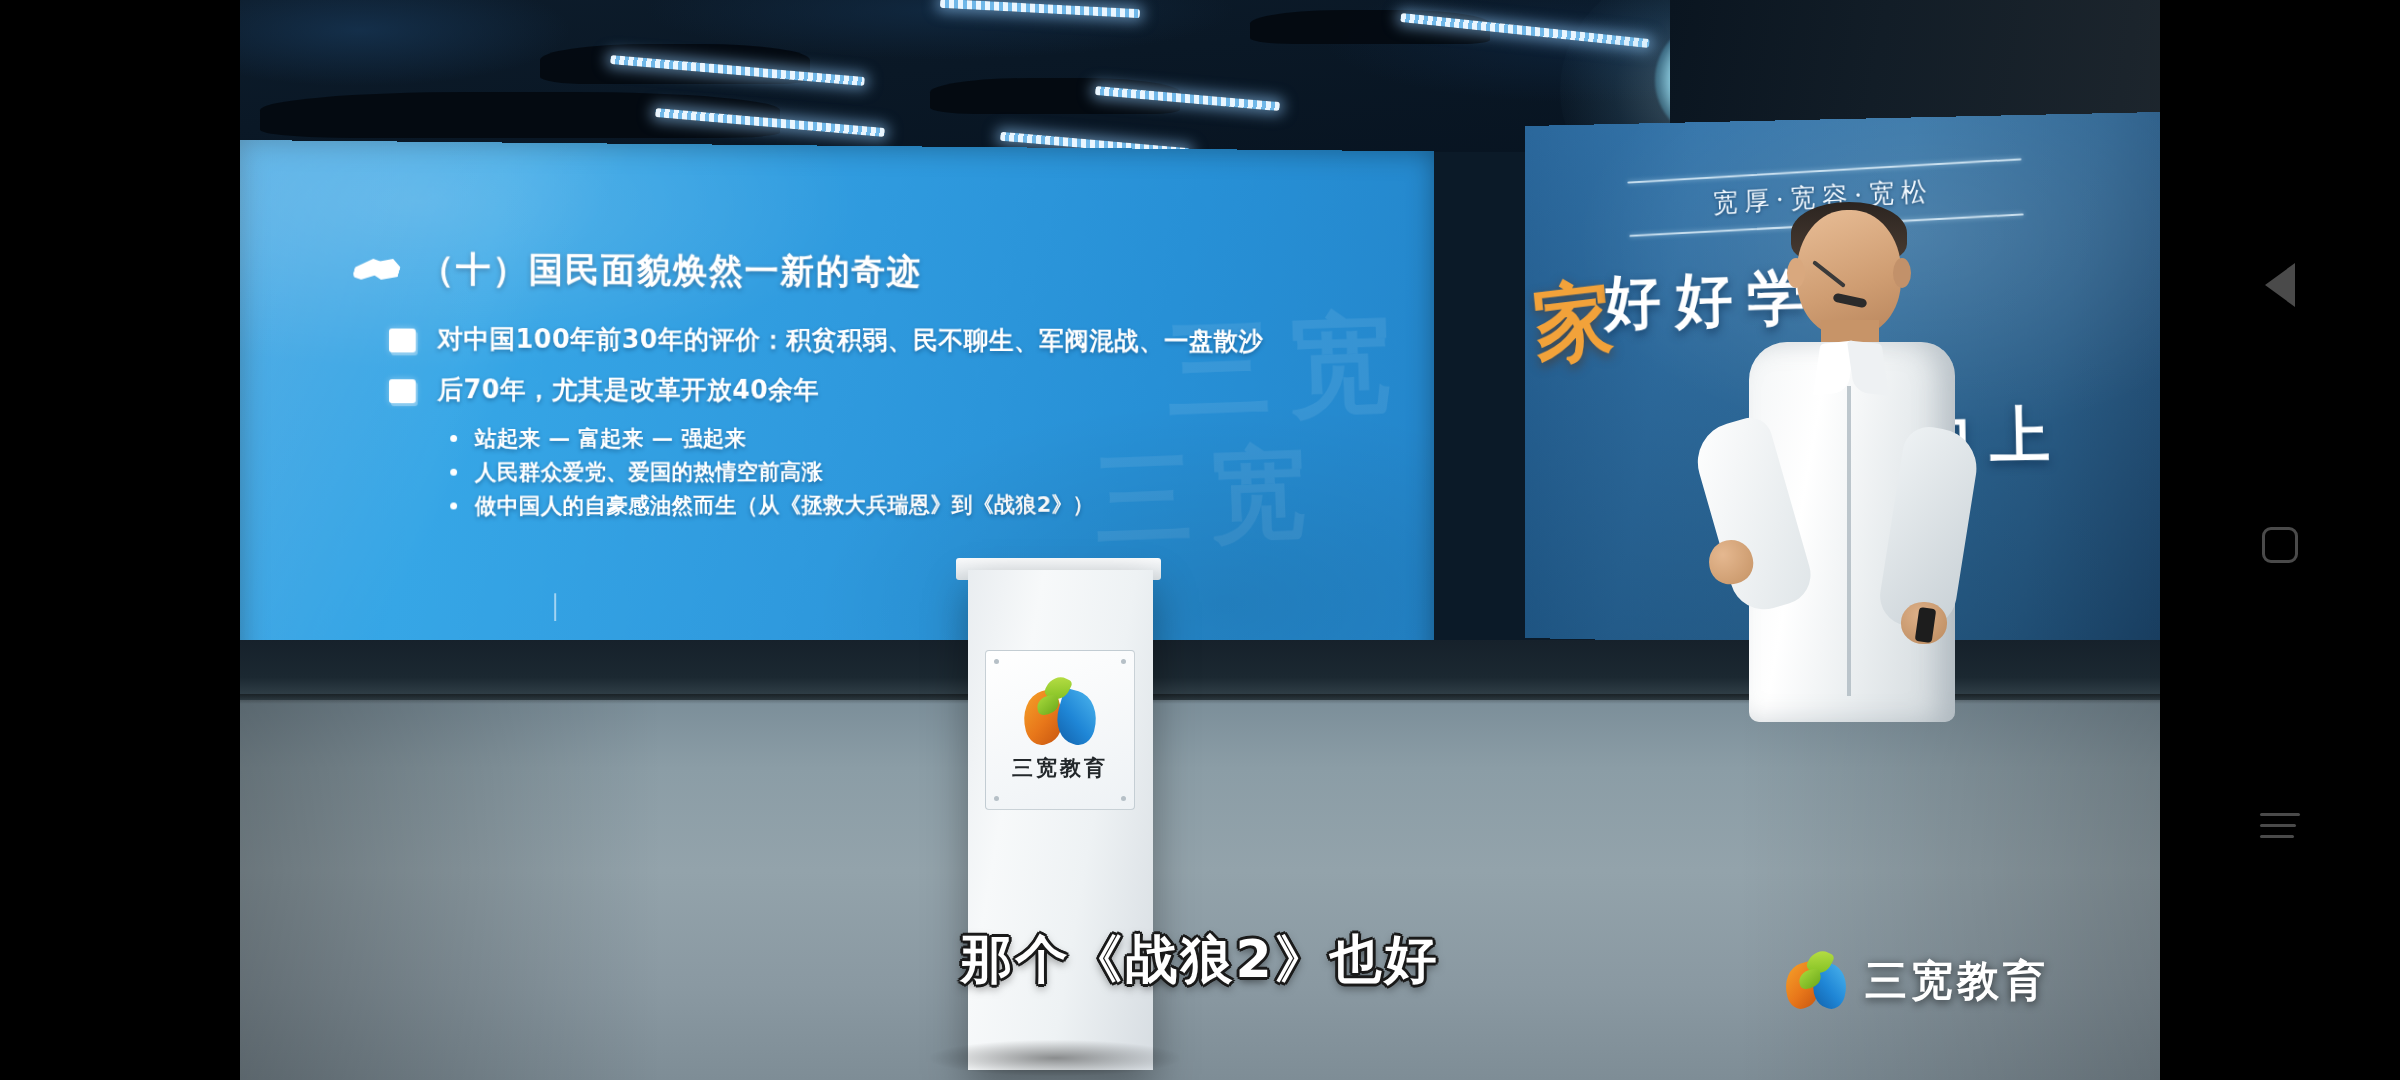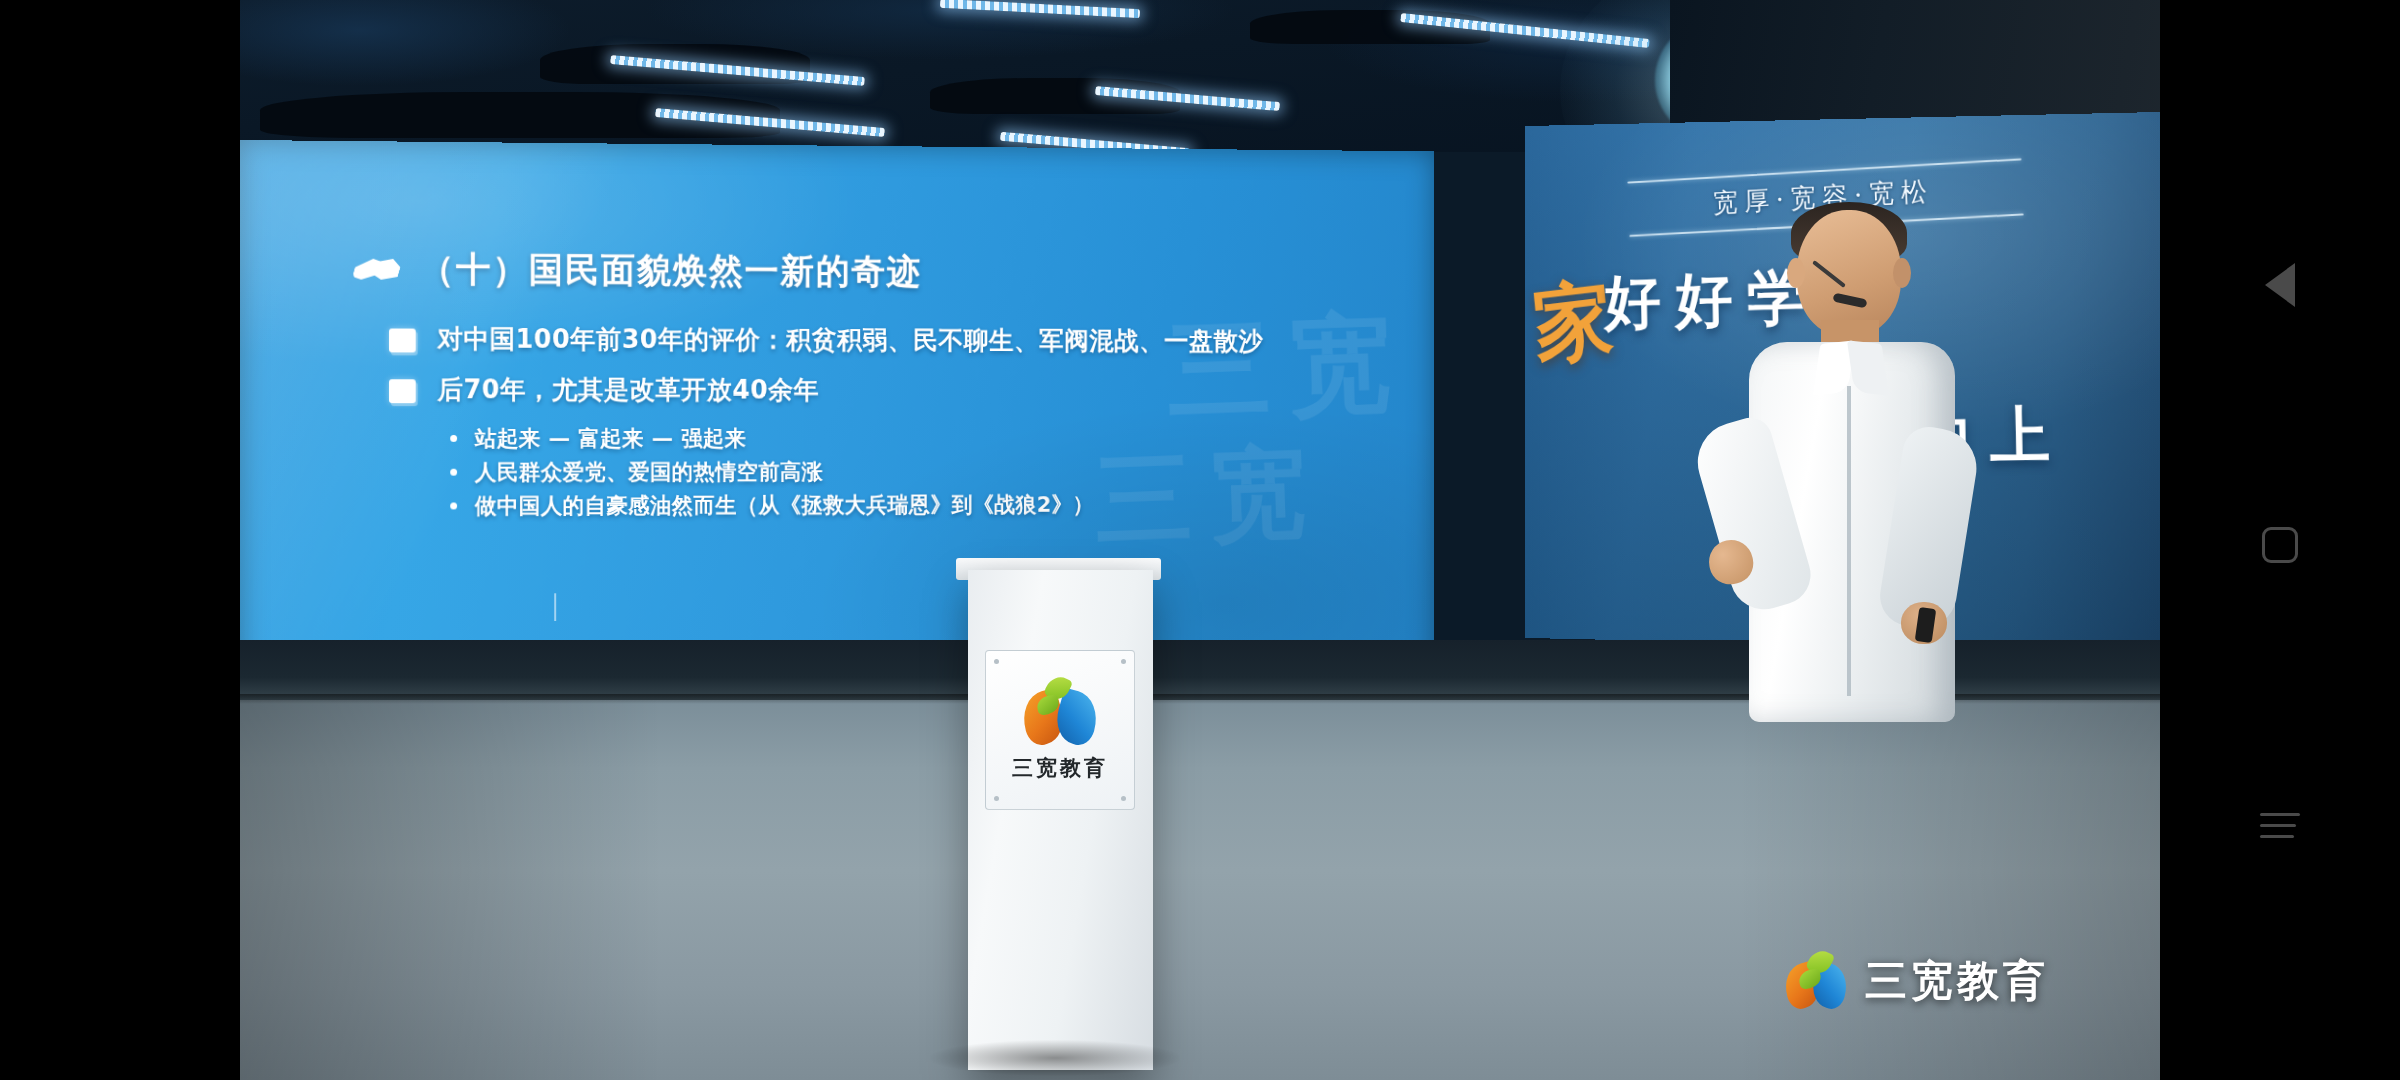--- a/index.html
+++ b/index.html
@@ -513,20 +513,21 @@
       <span class="screw" style="right:8px;bottom:8px;"></span>
       <span class="mark small">
         <span class="petal-o"></span>
         <span class="petal-b"></span>
         <span class="petal-g1"></span>
         <span class="petal-g2"></span>
       </span>
       <span class="plate-text">三宽教育</span>
     </div>
 
+    <div class="subtitle">那个《战狼2》也好</div>
 
     <div class="corner-logo">
       <span class="mark">
         <span class="petal-o"></span>
         <span class="petal-b"></span>
         <span class="petal-g1"></span>
         <span class="petal-g2"></span>
       </span>
       <span class="cl-text">三宽教育</span>
     </div>

